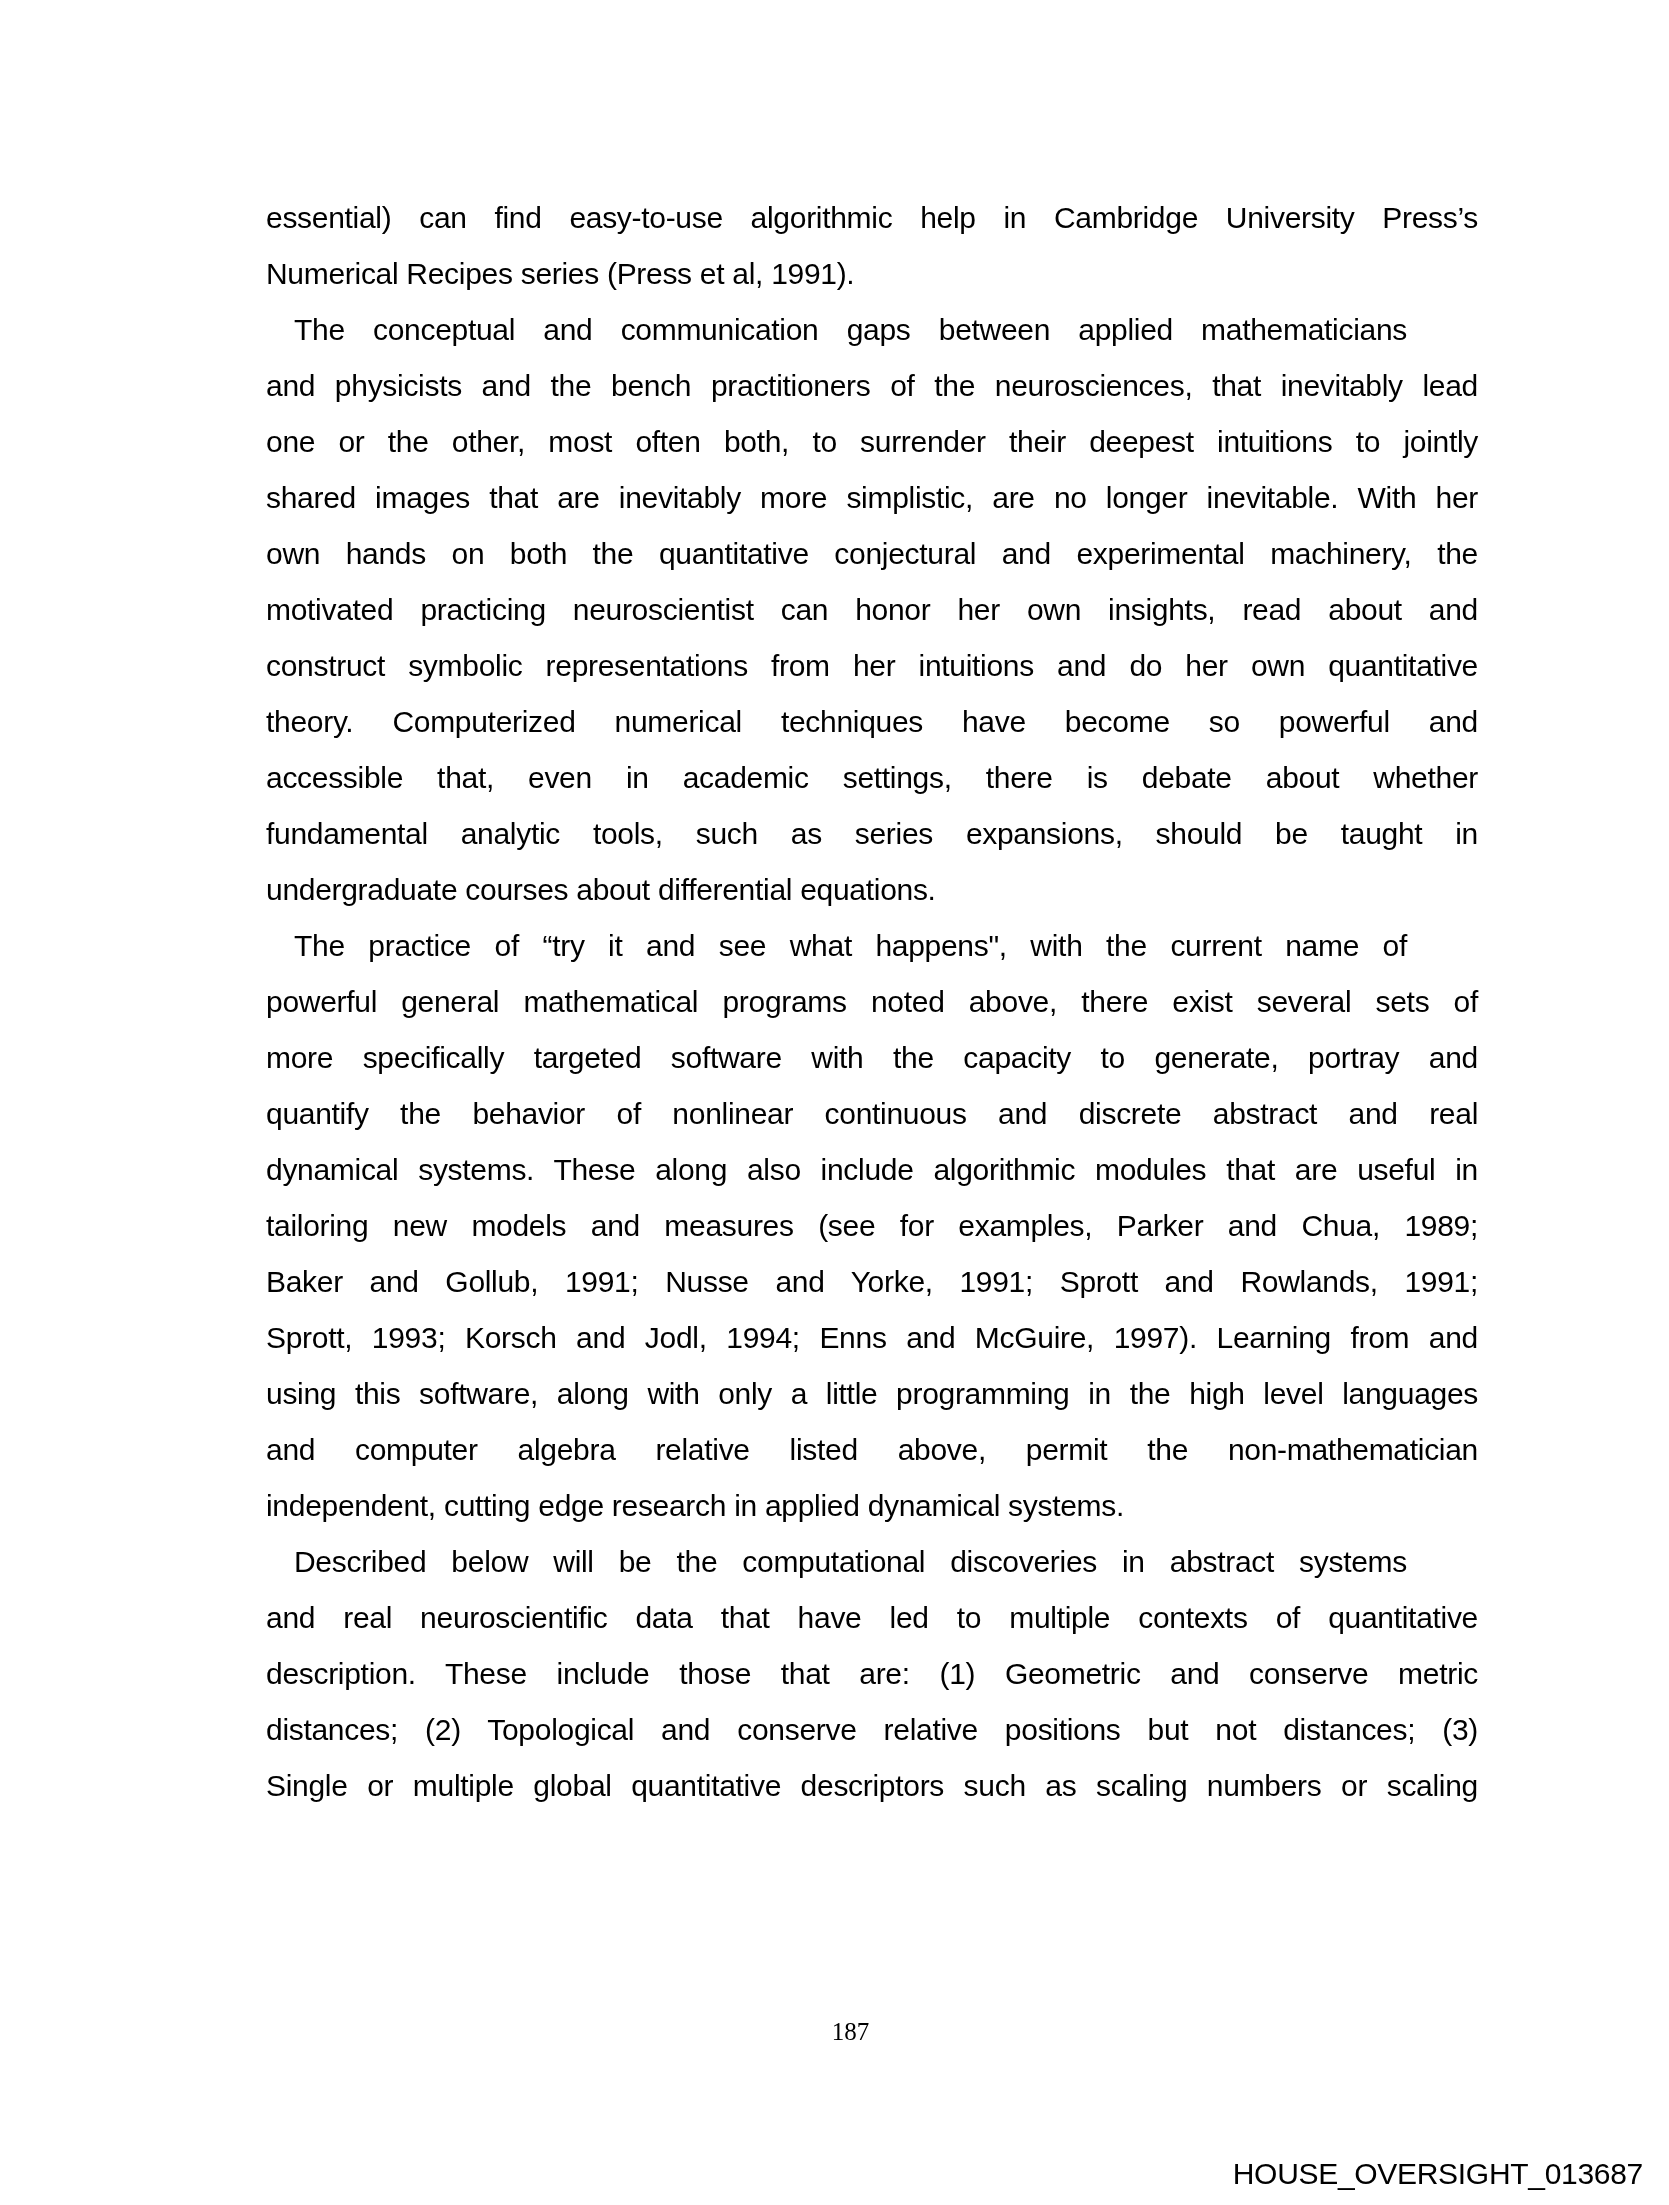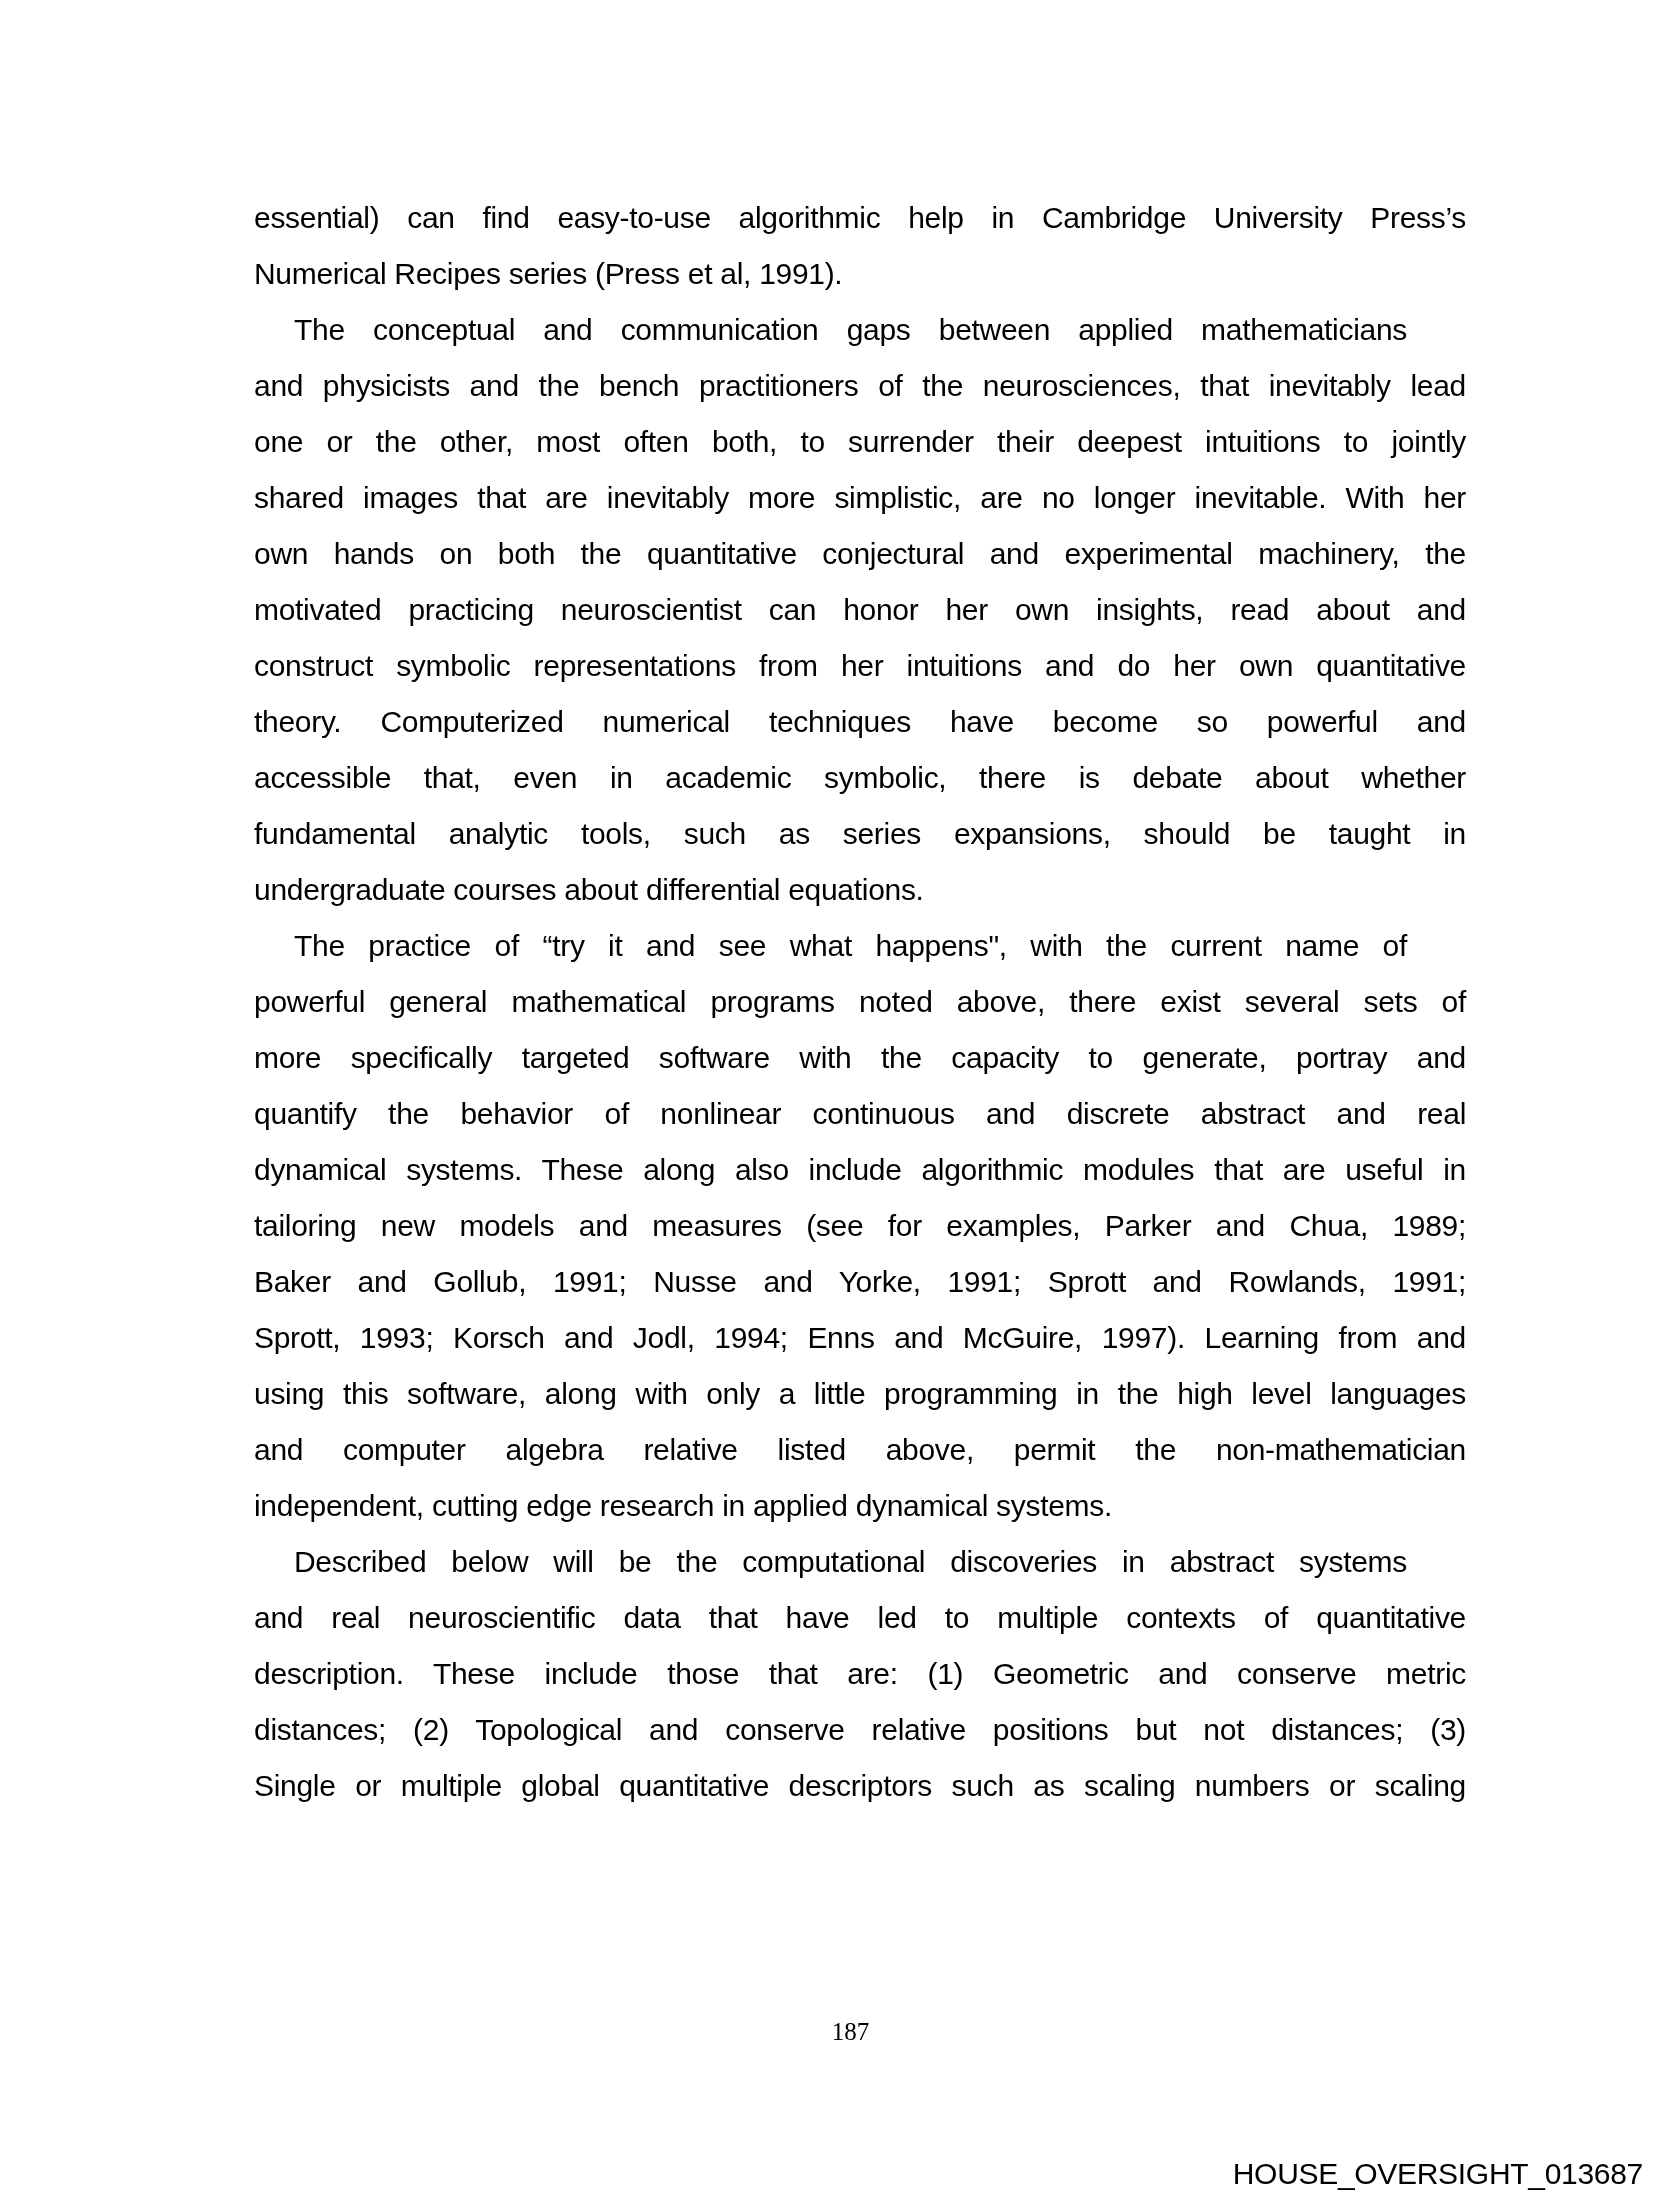--- a/index.html
+++ b/index.html
@@ -38,20 +38,21 @@
     }
     .line.last {
       text-align-last: left;
     }
     .line-inner {
       display: inline-block;
       width: 100%;
       text-align: justify;
       text-align-last: justify;
       white-space: normal;
+      margin-left: 12px;
     }
     .line.last .line-inner {
       text-align-last: left;
     }
     .line.first-indent .line-inner {
       width: calc(100% - 99px);
       margin-left: 40px;
     }
     .page-number {
       position: absolute;
@@ -86,21 +87,21 @@
 
   <div class="para">
     <span class="line first-indent"><span class="line-inner">The conceptual and communication gaps between applied mathematicians</span></span>
     <span class="line"><span class="line-inner">and physicists and the bench practitioners of the neurosciences, that inevitably lead</span></span>
     <span class="line"><span class="line-inner">one or the other, most often both, to surrender their deepest intuitions to jointly</span></span>
     <span class="line"><span class="line-inner">shared images that are inevitably more simplistic, are no longer inevitable. With her</span></span>
     <span class="line"><span class="line-inner">own hands on both the quantitative conjectural and experimental machinery, the</span></span>
     <span class="line"><span class="line-inner">motivated practicing neuroscientist can honor her own insights, read about and</span></span>
     <span class="line"><span class="line-inner">construct symbolic representations from her intuitions and do her own quantitative</span></span>
     <span class="line"><span class="line-inner">theory. Computerized numerical techniques have become so powerful and</span></span>
-    <span class="line"><span class="line-inner">accessible that, even in academic symbolic, there is debate about whether</span></span>
+    <span class="line"><span class="line-inner">accessible that, even in academic settings, there is debate about whether</span></span>
     <span class="line"><span class="line-inner">fundamental analytic tools, such as series expansions, should be taught in</span></span>
     <span class="line last"><span class="line-inner">undergraduate courses about differential equations.</span></span>
   </div>
 
   <div class="para">
     <span class="line first-indent"><span class="line-inner">The practice of “try it and see what happens", with the current name of</span></span>
     <span class="line"><span class="line-inner">powerful general mathematical programs noted above, there exist several sets of</span></span>
     <span class="line"><span class="line-inner">more specifically targeted software with the capacity to generate, portray and</span></span>
     <span class="line"><span class="line-inner">quantify the behavior of nonlinear continuous and discrete abstract and real</span></span>
     <span class="line"><span class="line-inner">dynamical systems. These along also include algorithmic modules that are useful in</span></span>

